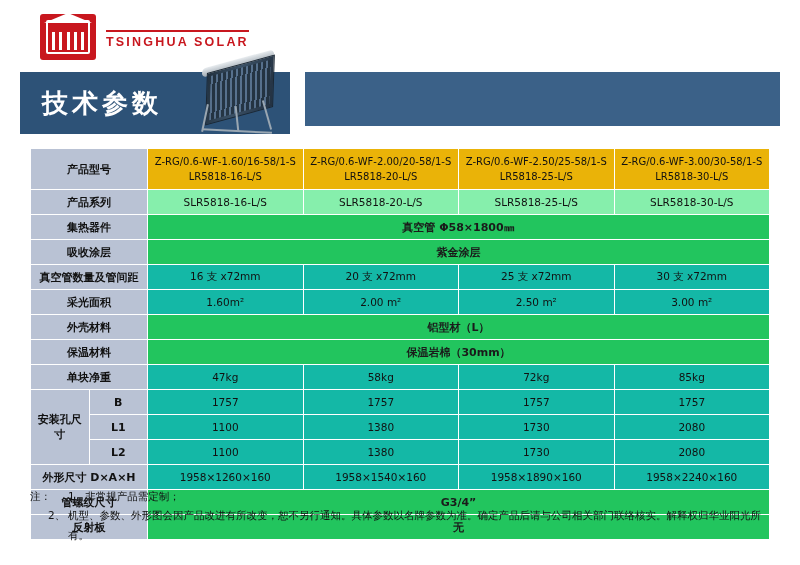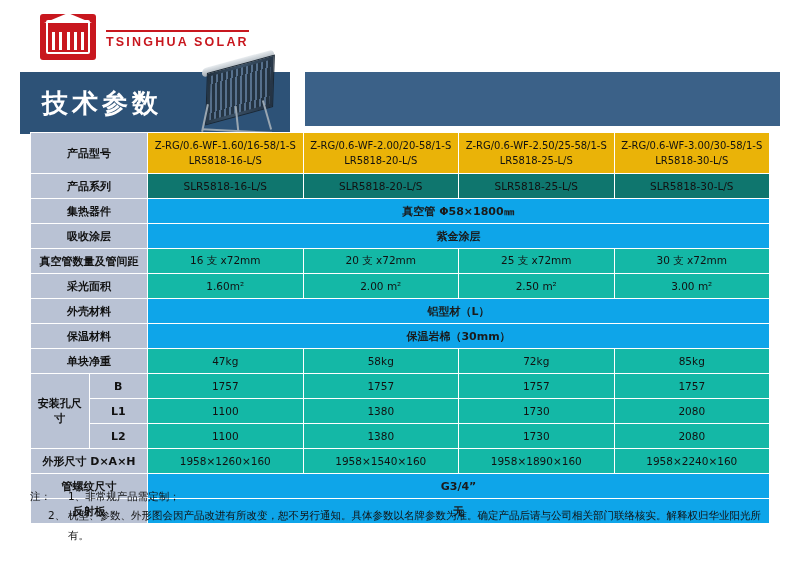--- a/index.html
+++ b/index.html
@@ -171,21 +171,21 @@
     height: 9px;
     background: linear-gradient(180deg, #e8ecef, #9fa9b2);
     border-radius: 5px;
     transform: skewY(-17deg) rotate(2deg);
   }
 
   
   .spec-table {
     position: absolute;
     left: 30px;
-    top: 132px;
+    top: 148px;
     width: 740px;
     border-collapse: collapse;
     table-layout: fixed;
     font-size: 10px;
   }
   .spec-table td {
     border: 1px solid #ffffff;
     text-align: center;
     vertical-align: middle;
     padding: 3px 2px;
@@ -212,24 +212,24 @@
     color: #111111;
   }
   .val.dark-head {
     background: #eab308;
     font-size: 10px;
     line-height: 1.5;
     font-weight: normal;
     height: 34px;
   }
   .val.series {
-    background: #0f766e;
+    background: #86efac;
   }
   .merged {
-    background: #0ea5e9;
+    background: #22c55e;
   }
   .big-cn {
     font-size: 11px;
     font-weight: bold;
   }
 
   
   .notes {
     position: absolute;
     left: 30px;

